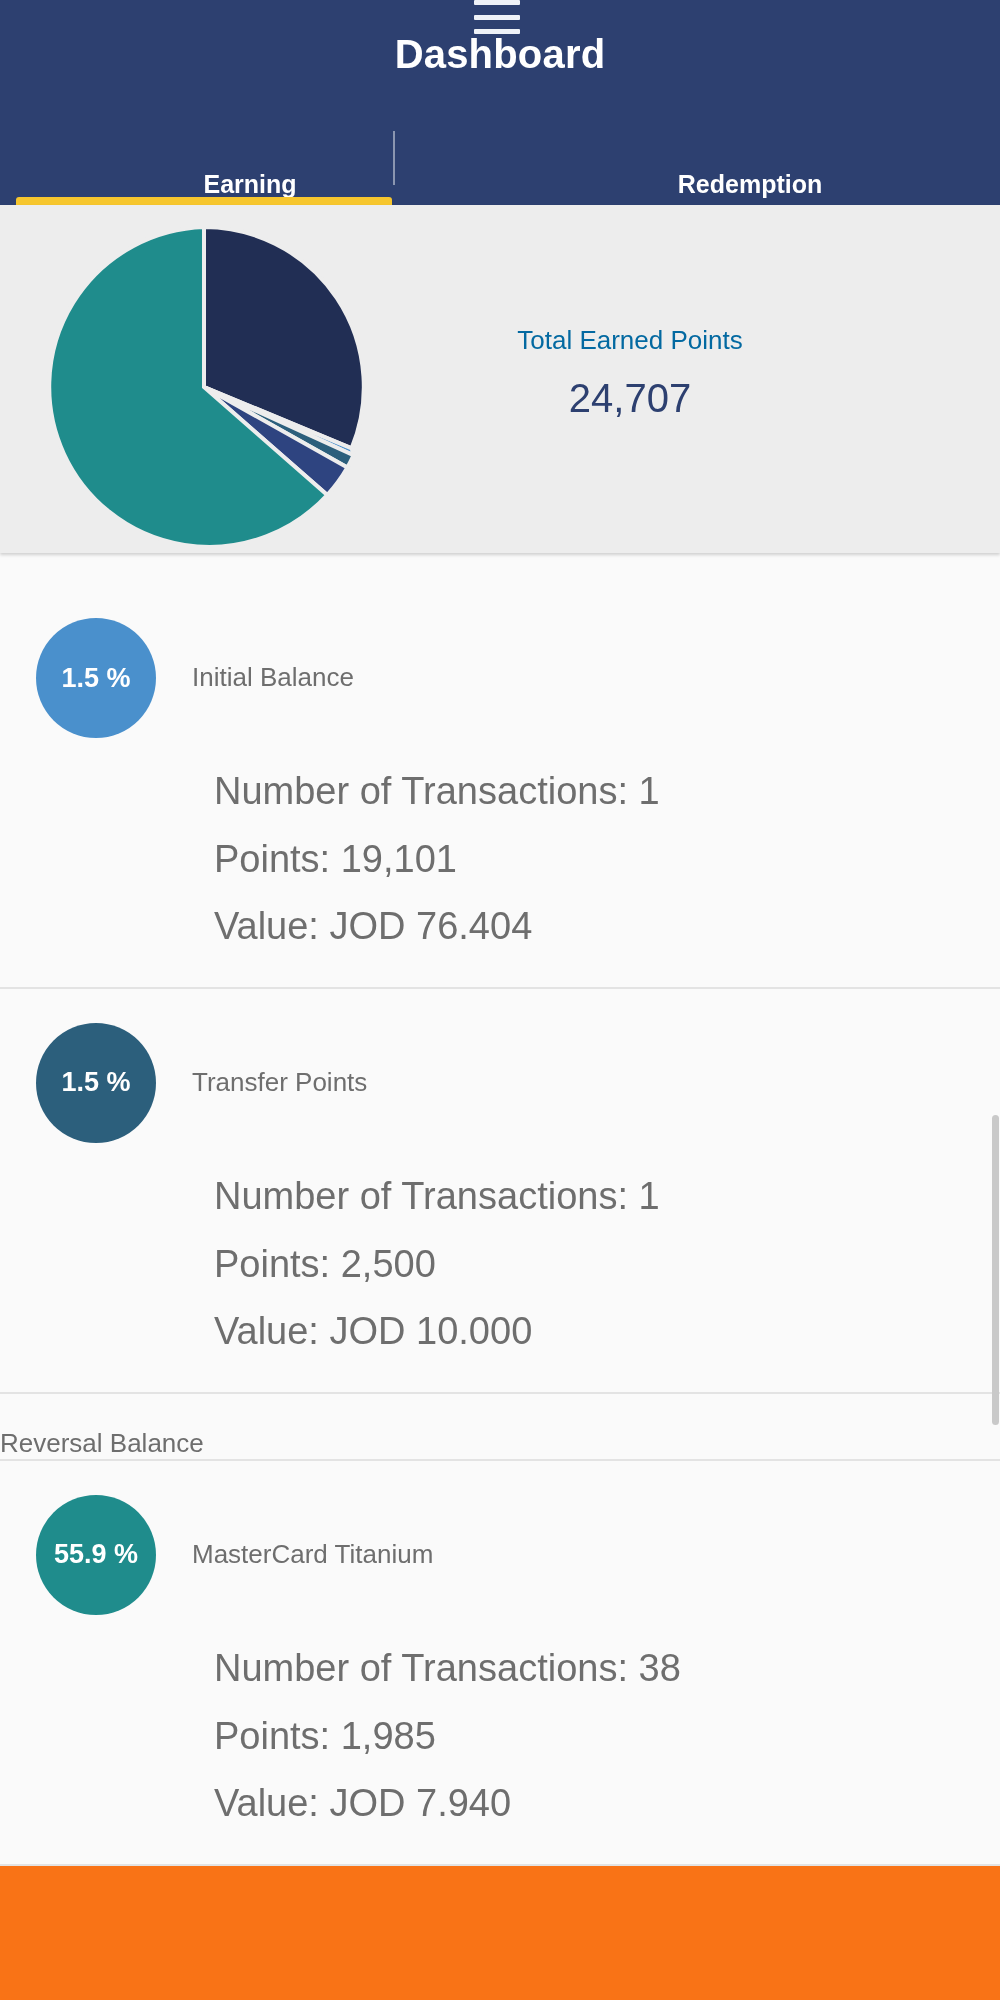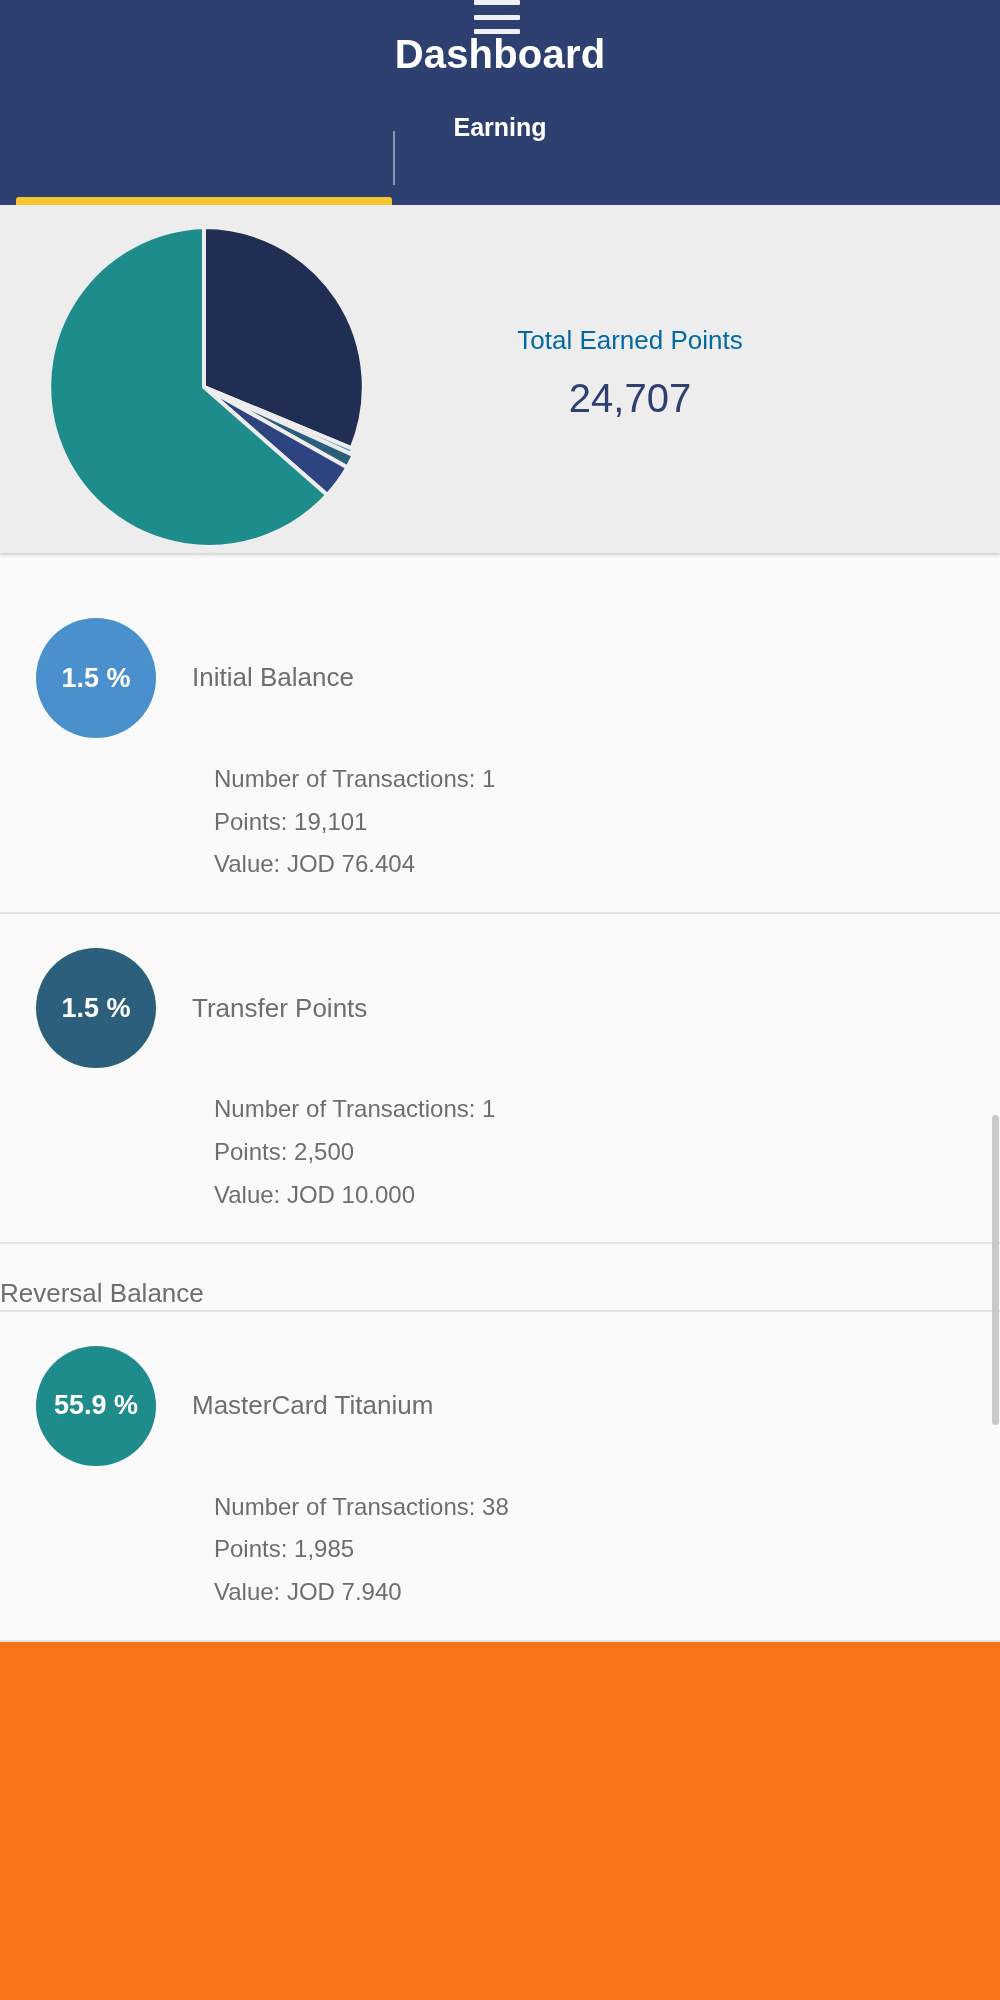--- a/index.html
+++ b/index.html
@@ -30,21 +30,21 @@
     color:#ffffff; font-size:40px; font-weight:bold; letter-spacing:0.2px;
     line-height:1;
   }
 
   
   .tabbar {
     position:absolute; left:0; top:113px; width:1000px; height:92px;
   }
   .tabs-row { position:absolute; left:0; top:0; width:1000px; height:86px; display:flex; }
   .tab {
-    flex:1 1 0; display:flex; align-items:flex-start; justify-content:center;
+    flex:1 1 0; display:flex; align-items:flex-end; justify-content:center;
     color:#ffffff; font-size:25px; font-weight:bold; cursor:pointer; position:relative;
   }
   .tab.inactive { color:#ffffff; font-weight:bold; }
   .tab-divider {
     position:absolute; left:393px; top:18px; width:2px; height:54px;
     background:rgba(255,255,255,0.45);
   }
   .tab-indicator {
     position:absolute; left:16px; top:84px; width:376px; height:11px;
     background:#f6c62e; border-radius:3px;
@@ -86,21 +86,21 @@
     width:120px; height:120px; border-radius:60px; flex:0 0 120px;
     margin-left:36px; margin-right:36px;
     display:flex; align-items:center; justify-content:center;
     color:#ffffff; font-size:27px; font-weight:bold;
   }
   .item-title {
     color:#6e6e6e; font-size:26px; line-height:1.2;
   }
   .item-details { padding:20px 0 26px 214px; }
   .item-details div {
-    color:#6e6e6e; font-size:24px; line-height:1.78;
+    color:#6e6e6e; font-size:38px; line-height:1.78;
   }
 
   
   .scrollbar-track {
     position:absolute; right:0; top:553px; width:9px; height:1447px;
     background:transparent;
   }
   .scrollbar-thumb {
     position:absolute; right:1px; top:562px; width:7px; height:310px;
     background:#c9c9c9; border-radius:4px;
@@ -119,20 +119,23 @@
           <span></span>
       </div>
       <div class="app-title">Dashboard</div>
     </div>
 
     <div class="tabbar">
       <div class="tabs-row">
         <div class="tab">
           <span>Earning</span>
         </div>
+        <div class="tab inactive">
+          <span>Redemption</span>
+        </div>
       </div>
       <div class="tab-divider"></div>
       <div class="tab-indicator"></div>
     </div>
   </div>
 
   <div class="chart-card">
     <div class="pie-wrap">
       <svg width="320" height="320" viewBox="0 0 320 320">
 

